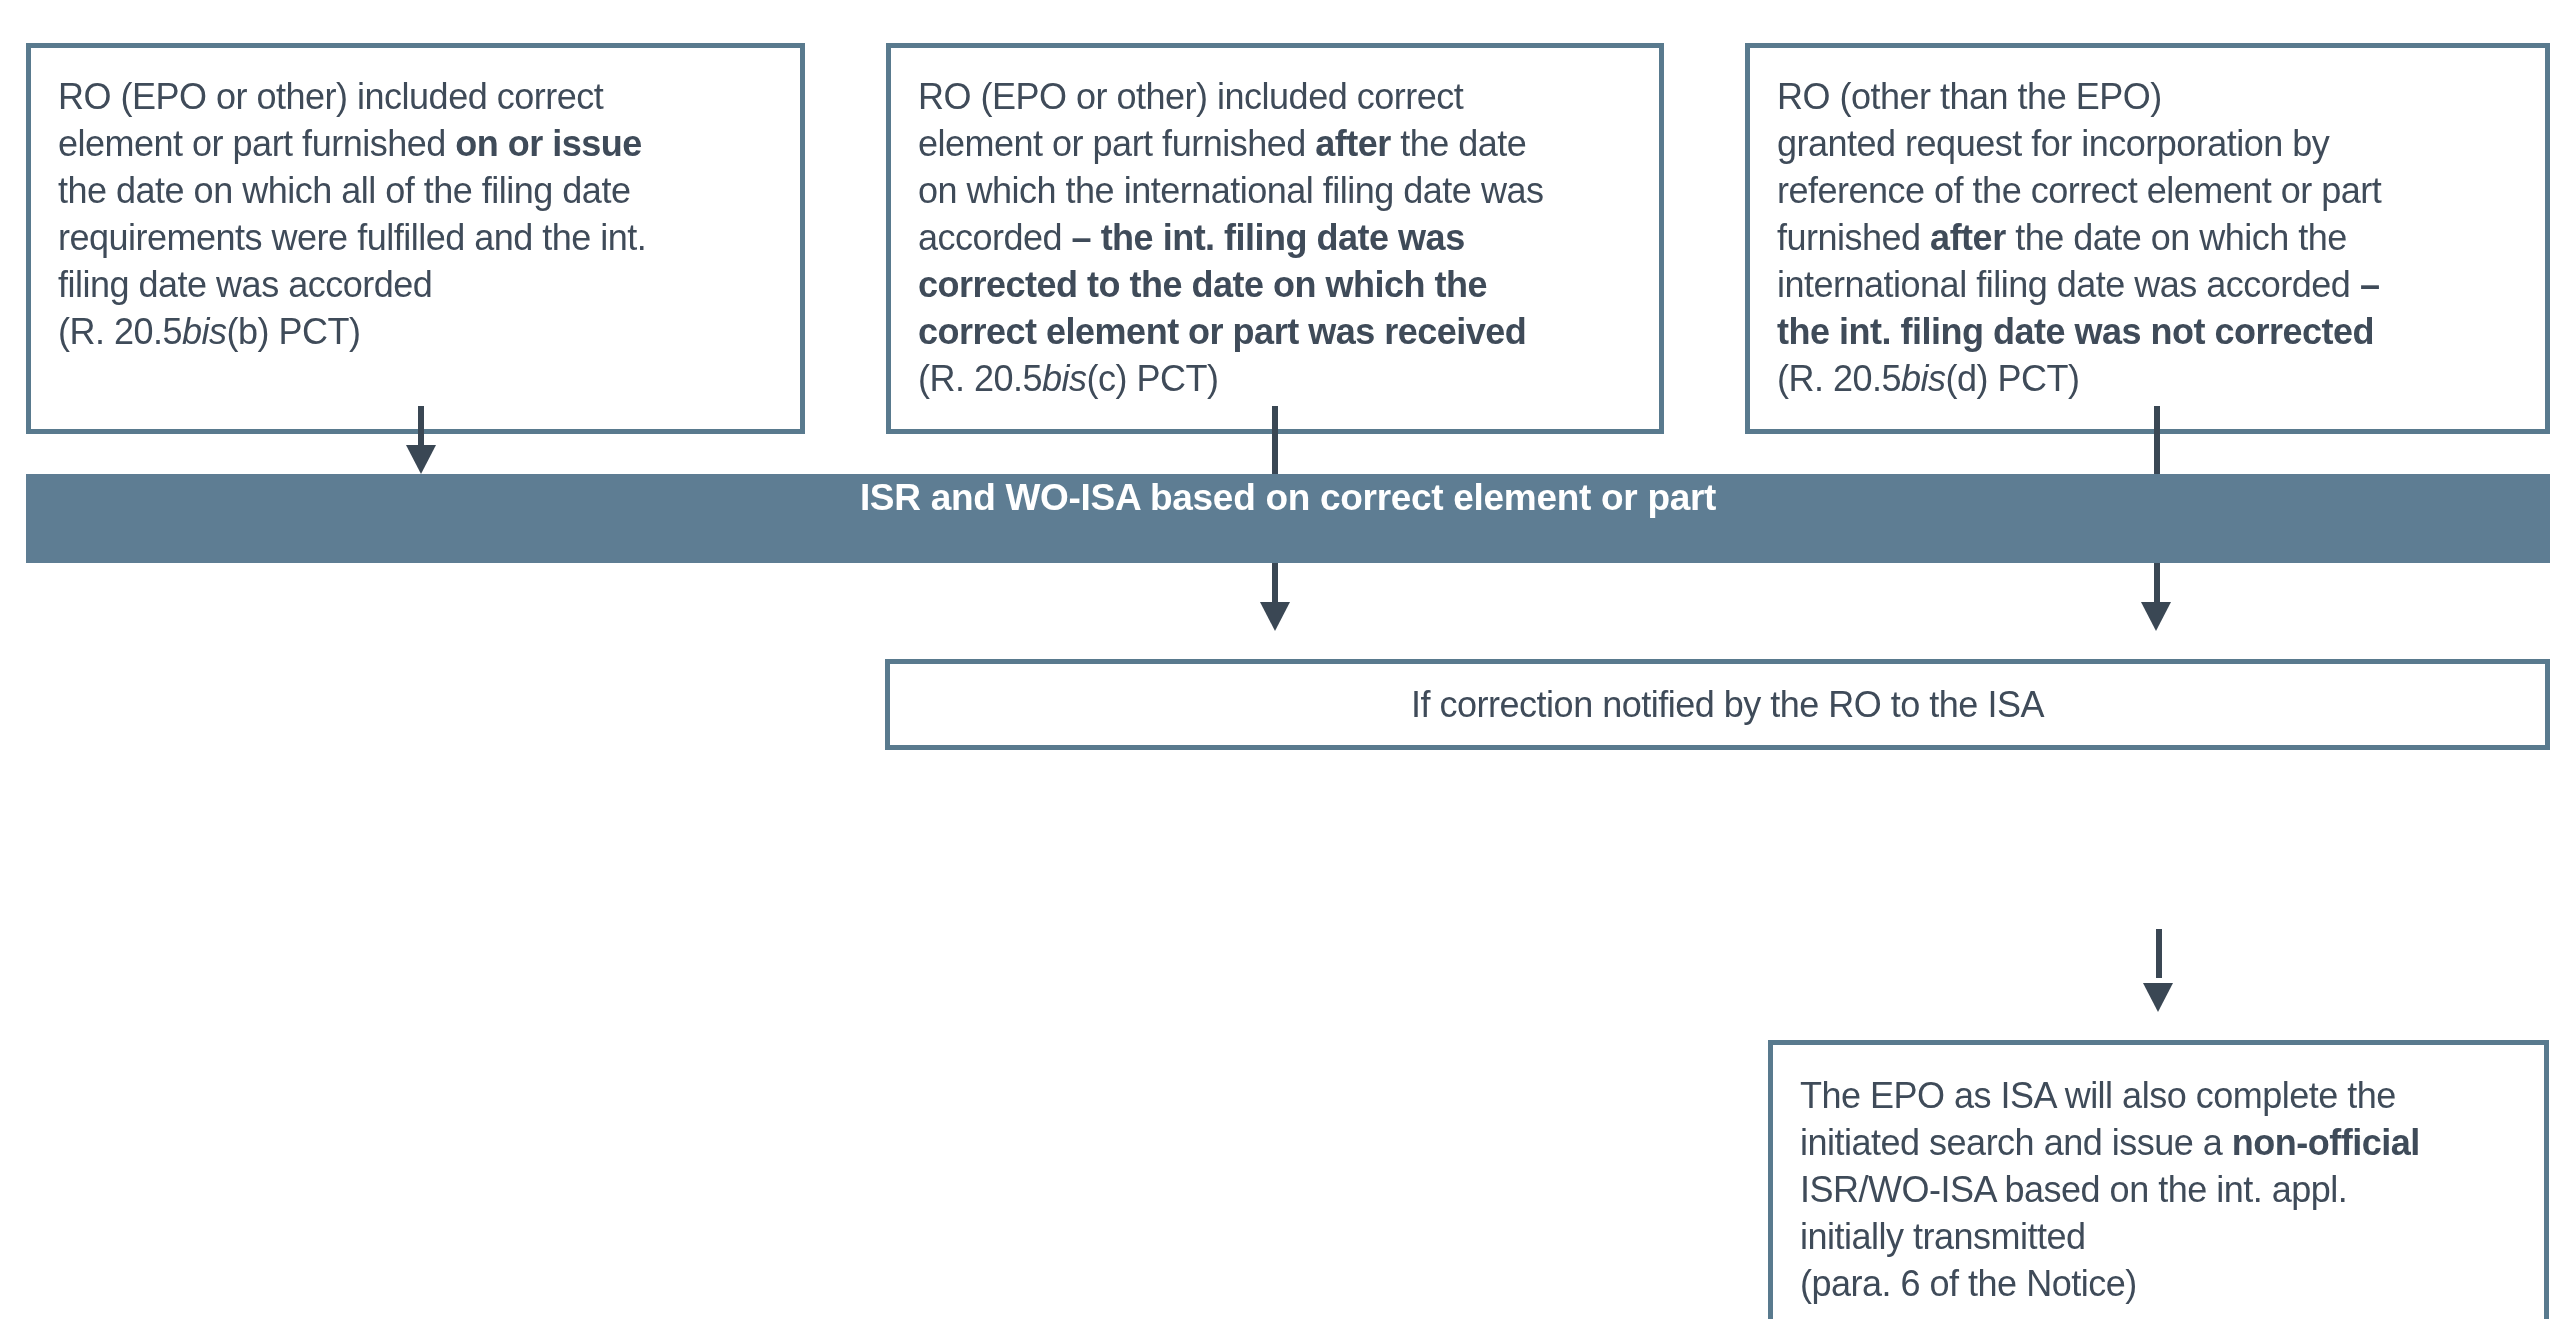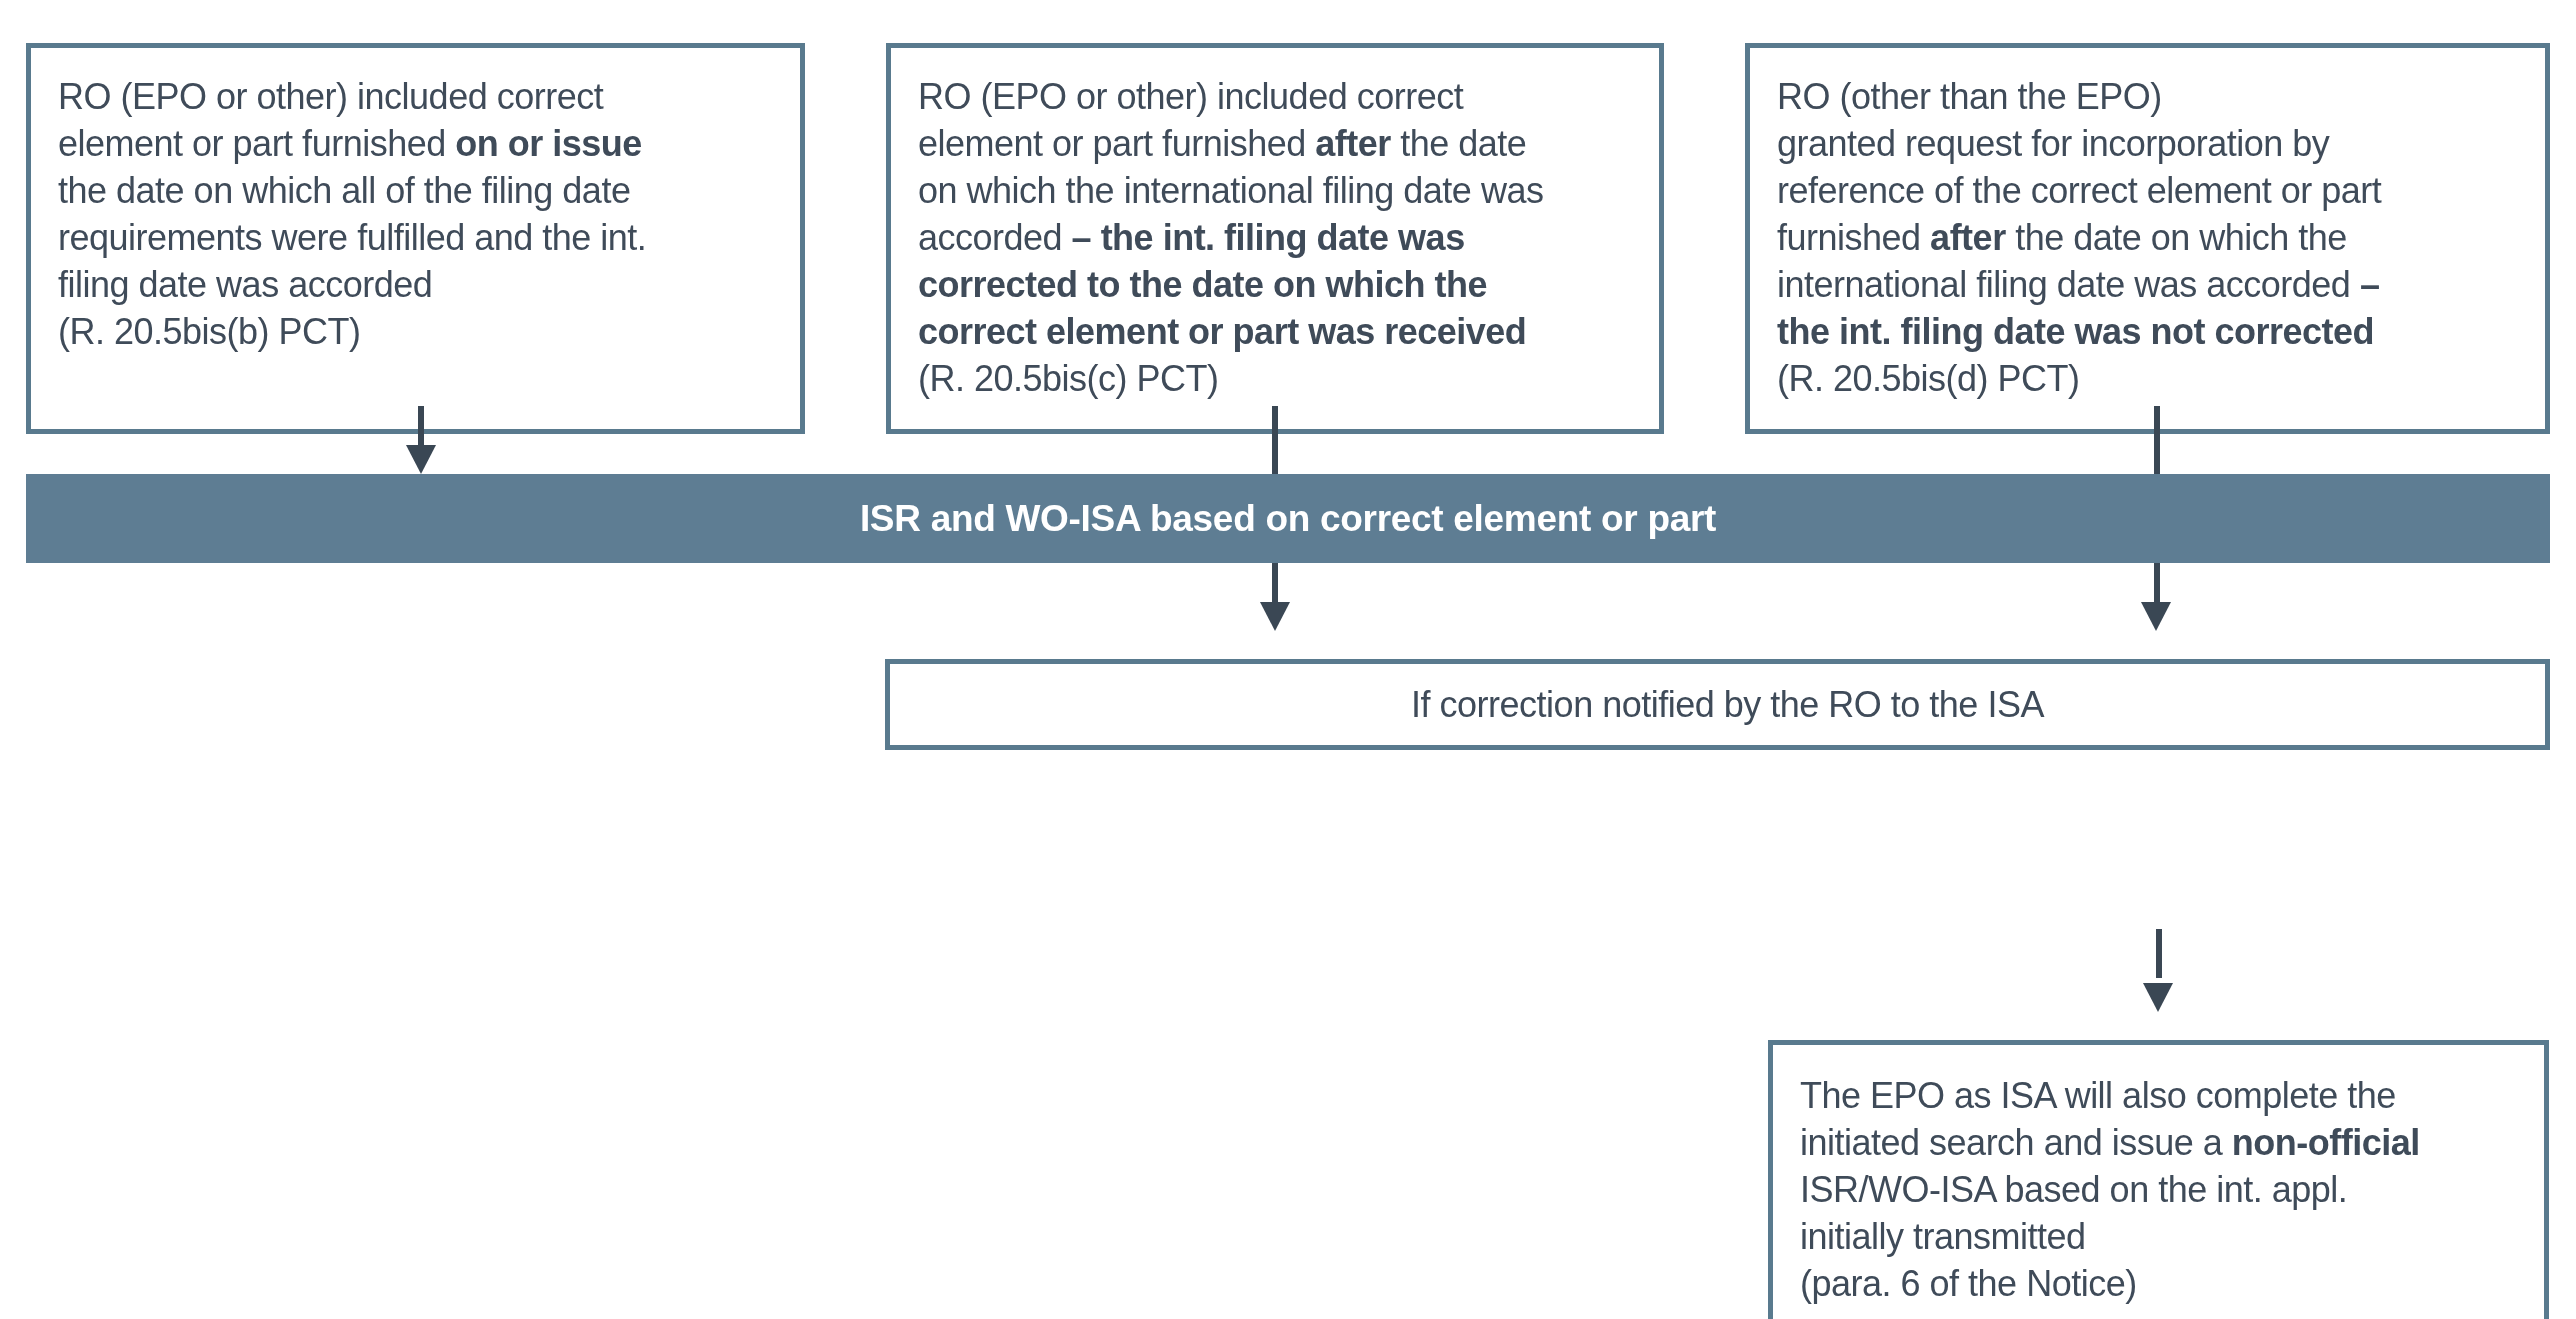--- a/index.html
+++ b/index.html
@@ -17,28 +17,28 @@
     color:var(--text);font-size:36px;line-height:47px;letter-spacing:-0.5px;
     overflow:hidden;
   }
   .box{
     position:absolute;background:#fff;border:5.8px solid var(--box-border);
     box-sizing:border-box;
     margin-top:28px;
   }
   .txt{white-space:pre;}
   .b{font-weight:bold;}
-  .i{text-align:right;}
+  .i{font-style:italic;text-align:right;}
   .pad-top{padding:25px 7.8px 0 27px;}
   .pad-mid{padding:19.4px 7.8px 0 27px;}
   .pad-bot{padding:27px 7.8px 0 27px;}
   #bar{
     position:absolute;left:26px;top:474px;width:2524px;height:89px;
     background:var(--bar-bg);color:var(--bar-text);
-    display:flex;align-items:center;justify-content:center;
+    display:flex;align-items:flex-start;justify-content:center;
     font-weight:bold;font-size:37px;letter-spacing:-0.3px;
   }
   #if-box{
     display:flex;align-items:center;justify-content:center;text-align:center;
   }
   .vline{position:absolute;width:5.8px;background:var(--arrow);}
   .ahead{
     position:absolute;width:0;height:0;
     border-left:15.5px solid transparent;border-right:15.5px solid transparent;
     border-top:29px solid var(--arrow);

